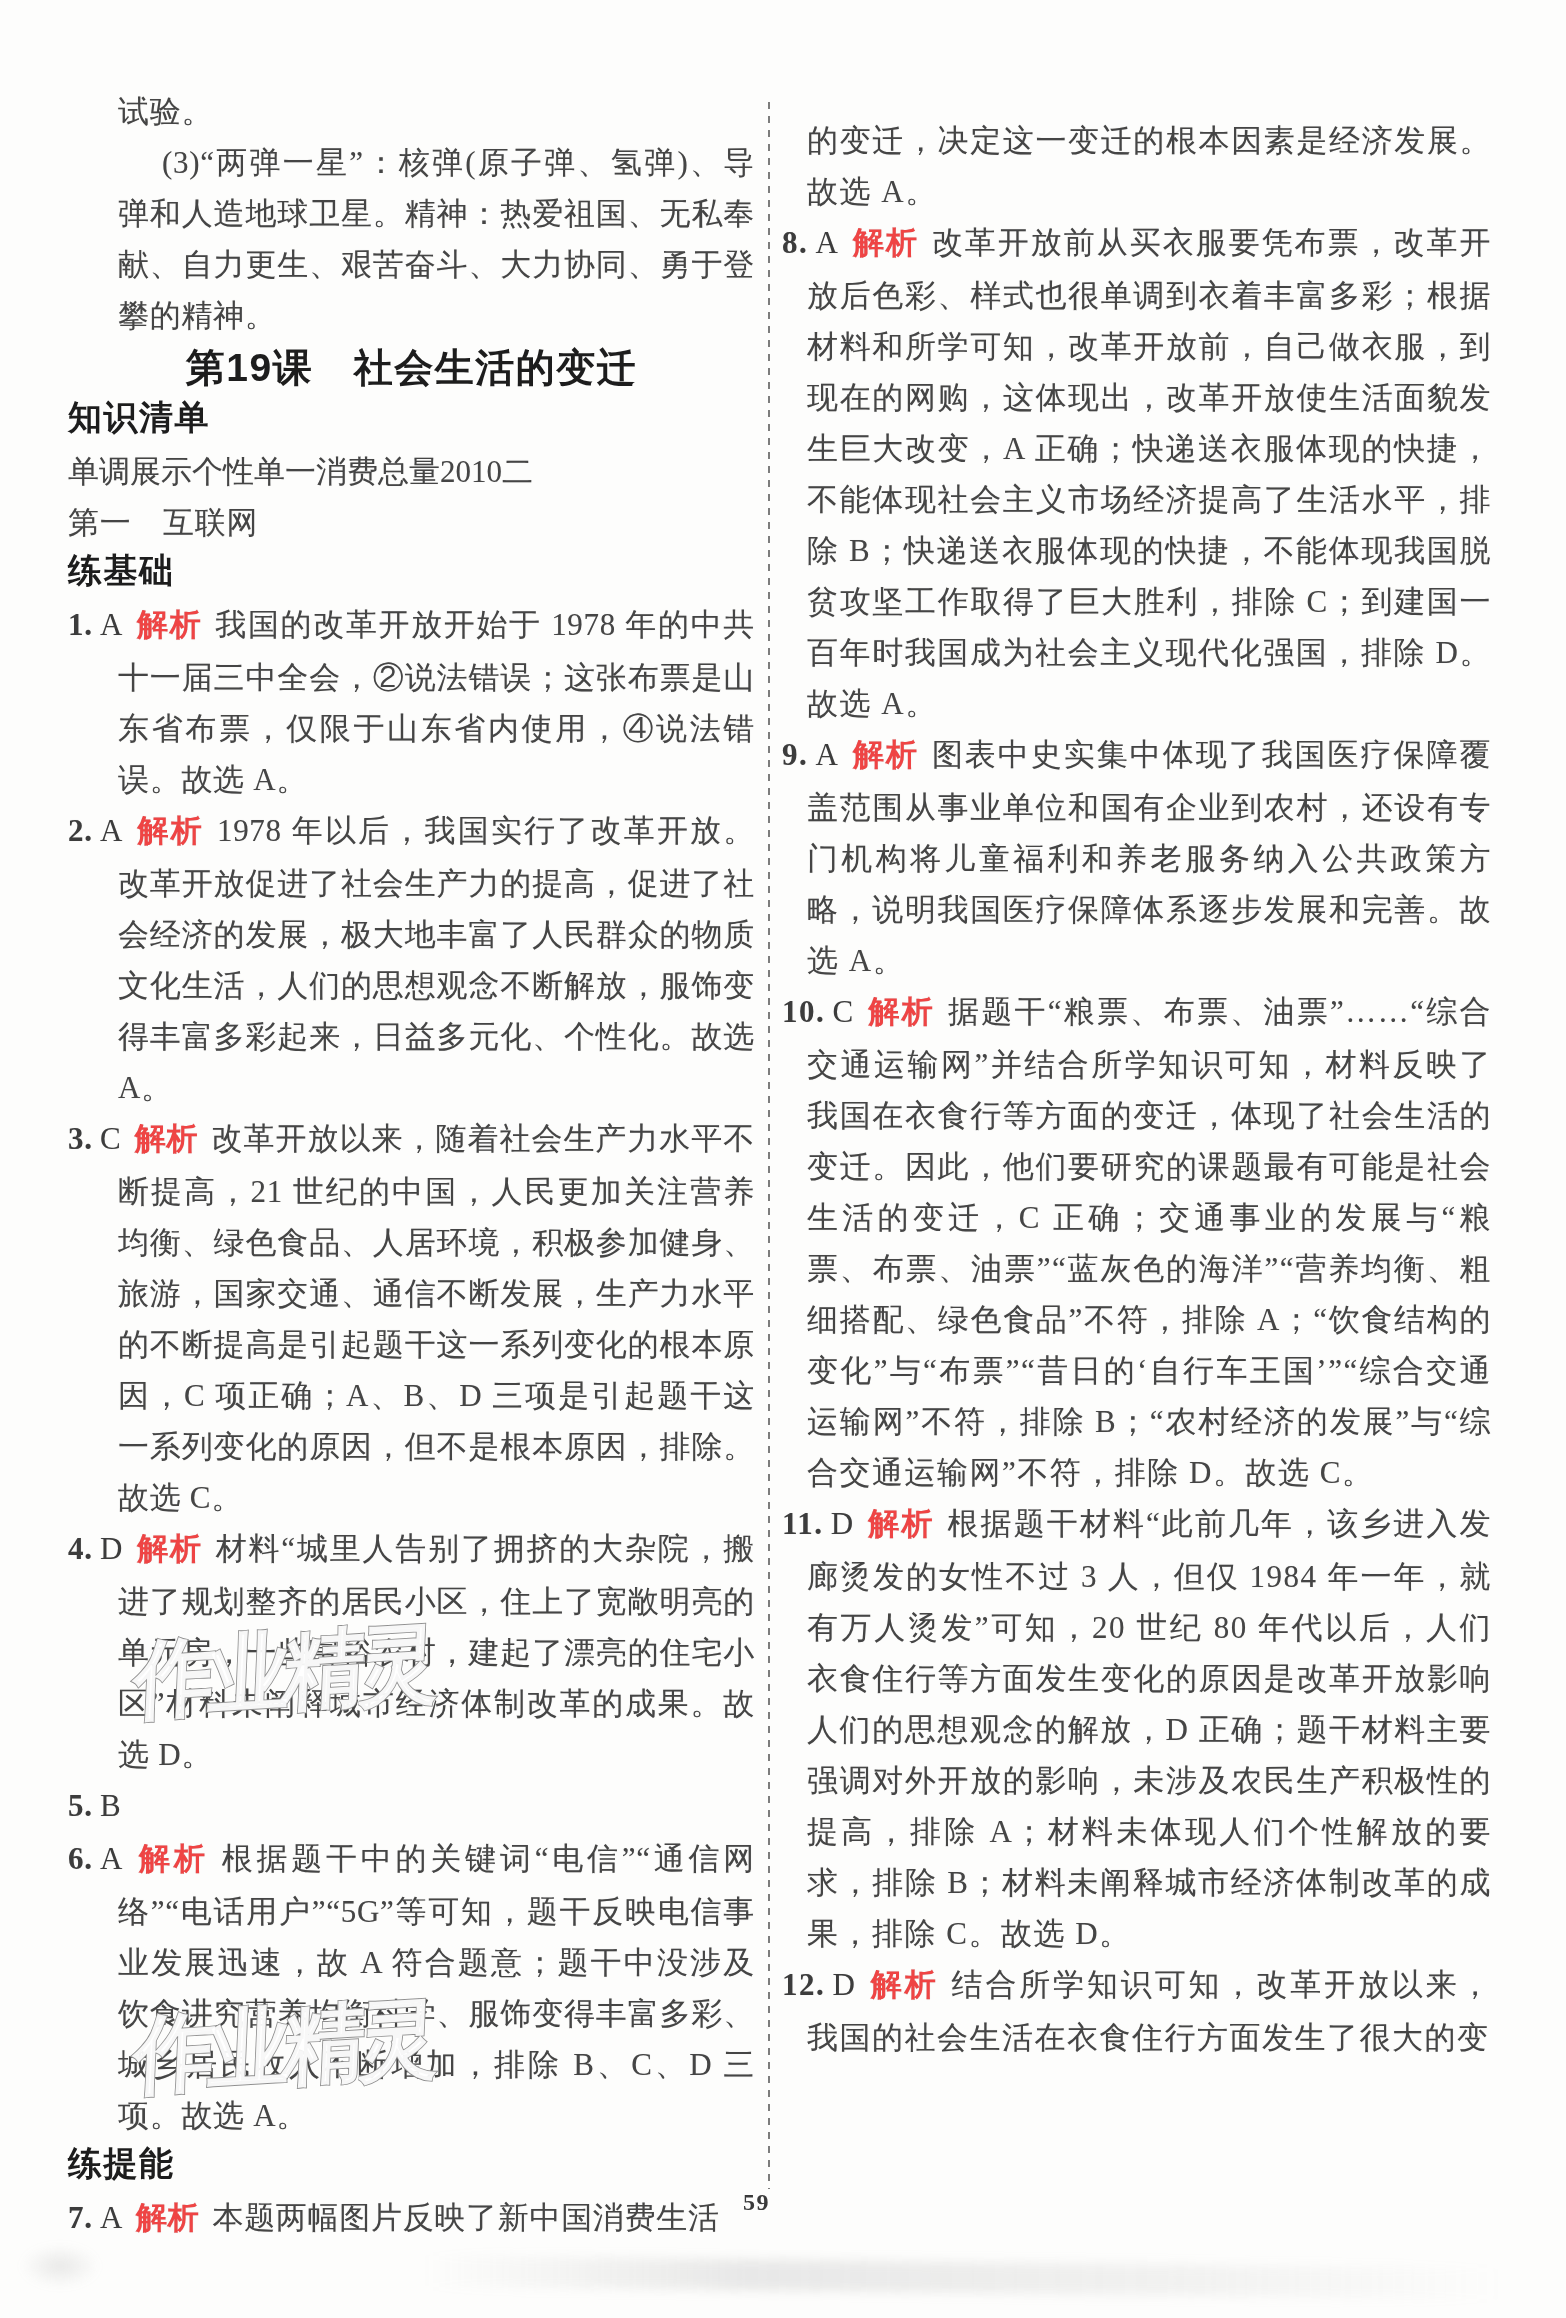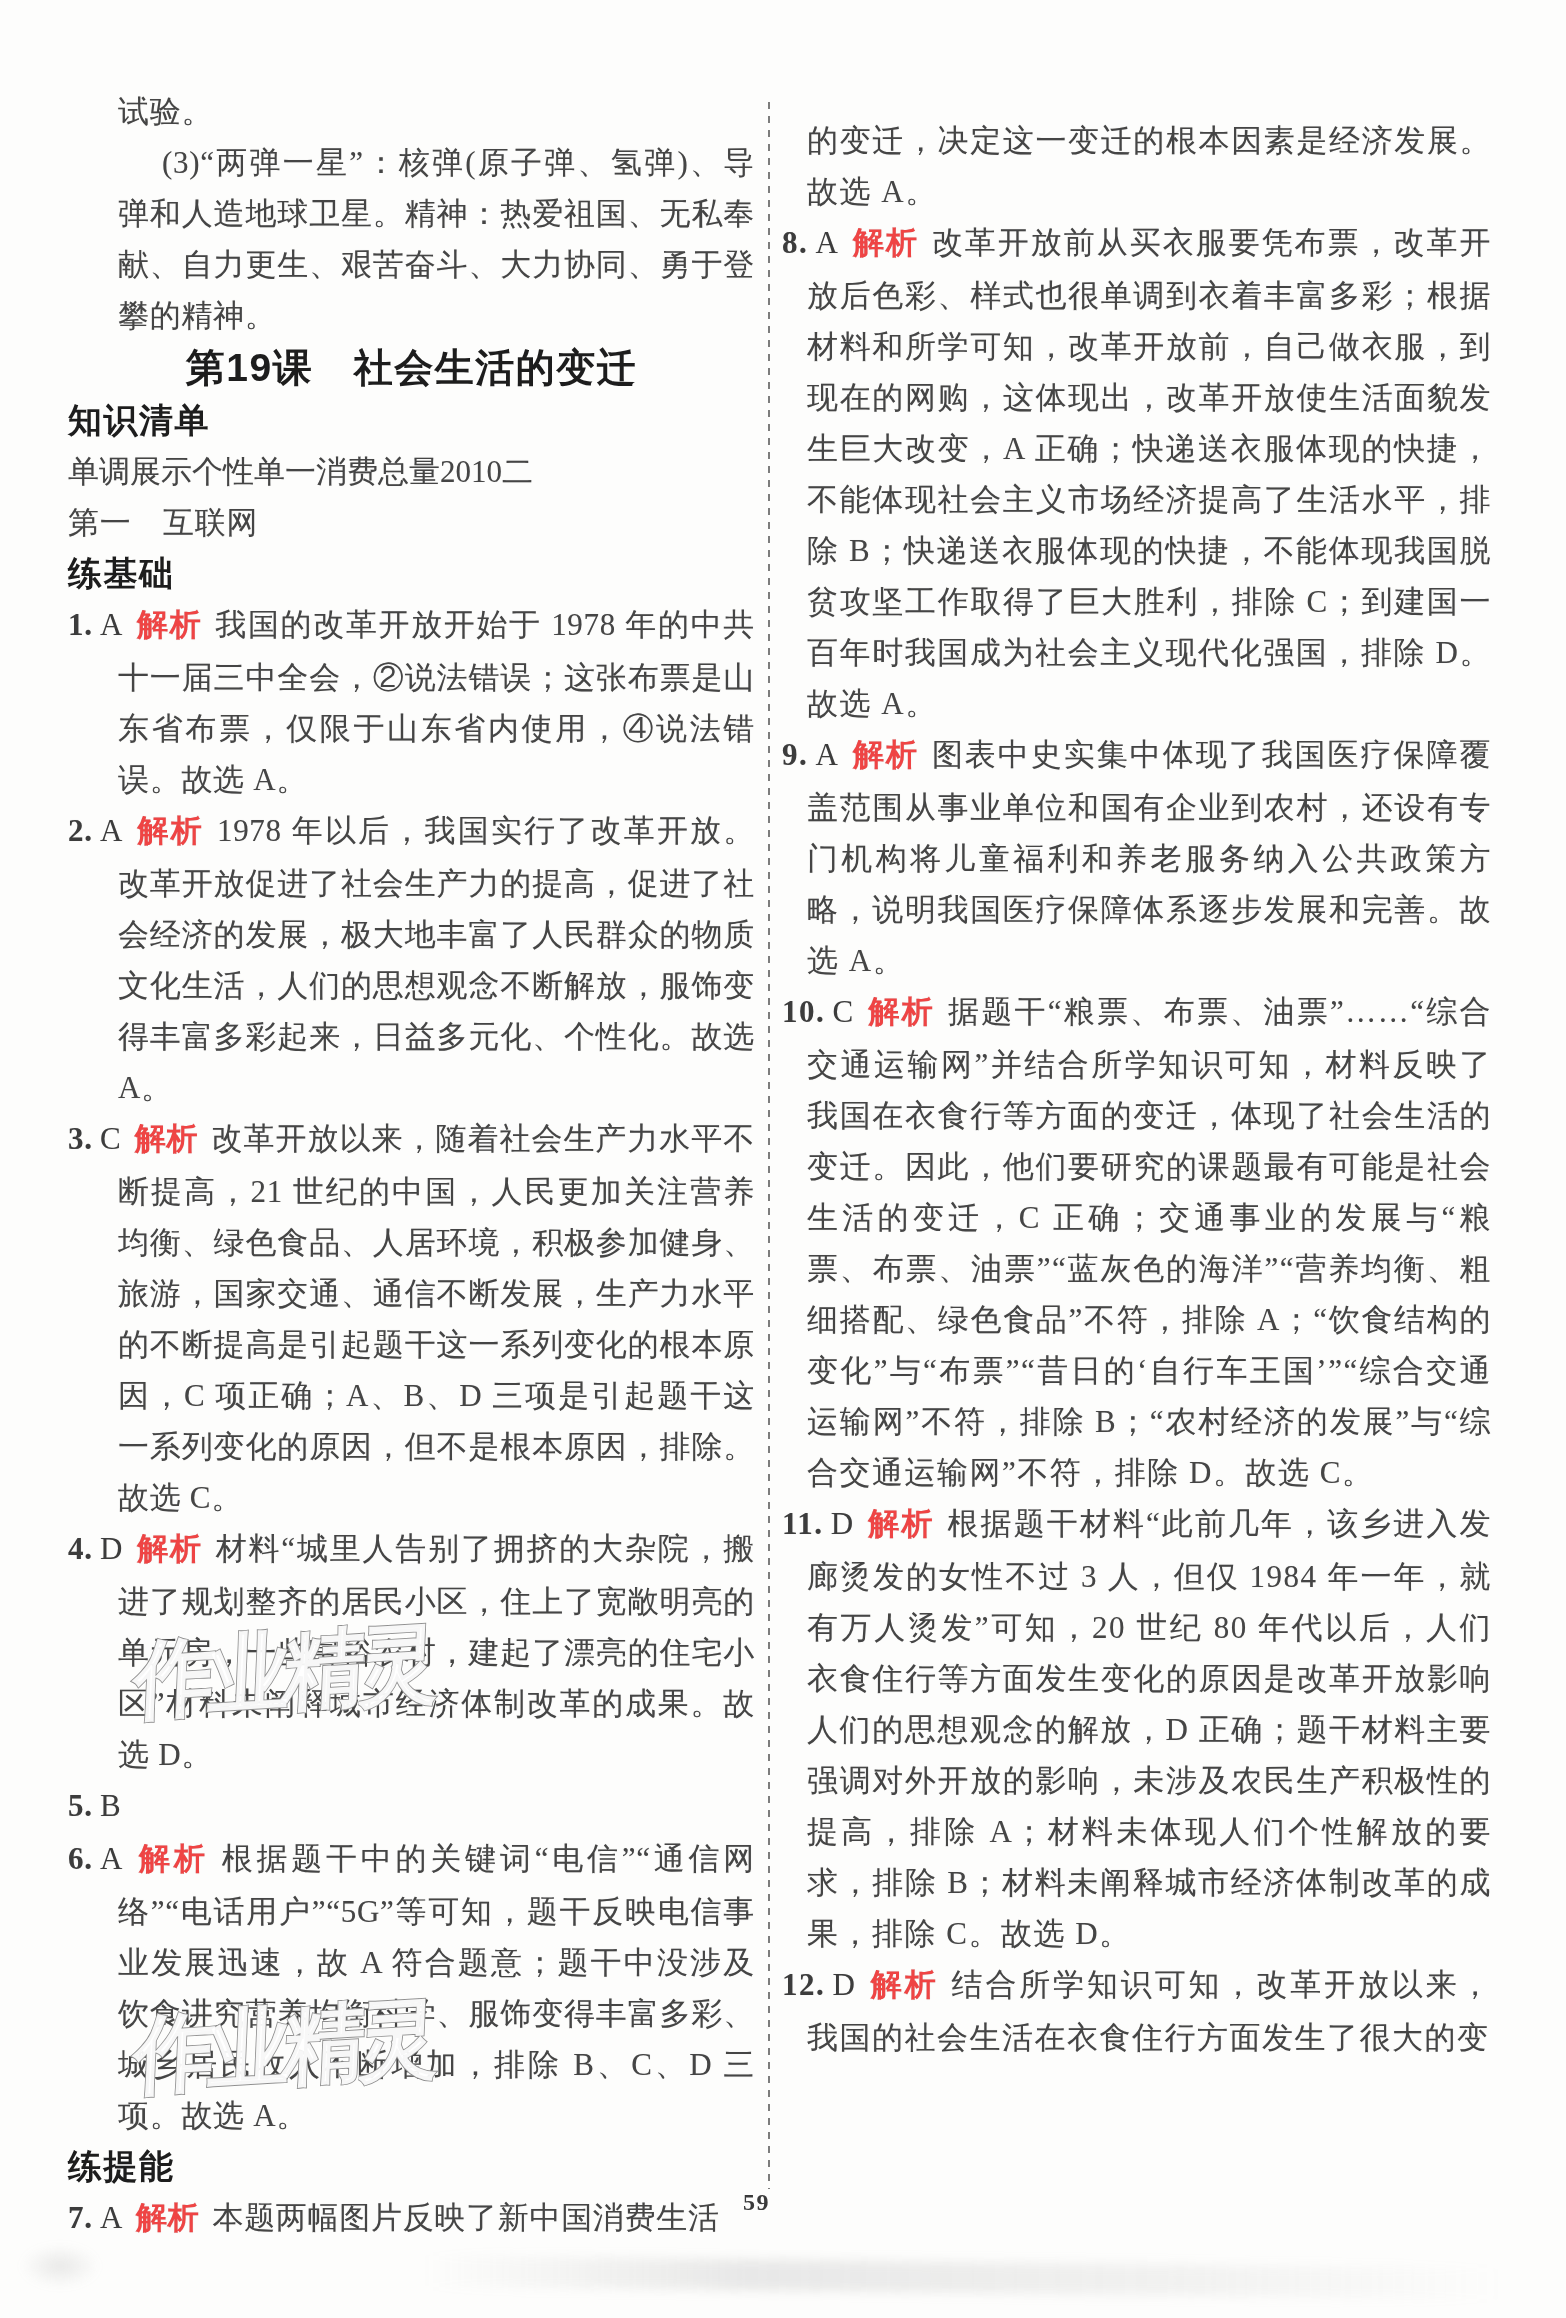--- a/index.html
+++ b/index.html
@@ -32,21 +32,21 @@
     font-family:Liberation Mono, monospace;
     font-weight:bold; color:#ef4444; margin-right:13px;
   }
   .label:empty{margin:0;}
   .lesson-title{
     font-family:"Liberation Sans","DejaVu Sans",sans-serif;
     font-weight:bold; font-size:39px; line-height:54px; color:#1d1d1d;
     text-align:center; letter-spacing:1.5px; margin:17.5px 0 8.8px;
   }
   .sect{
-    font-family:Liberation Sans, sans-serif;
+    font-family:Liberation Mono, monospace;
     font-weight:bold; font-size:34px; line-height:51px; color:#1d1d1d;
     letter-spacing:1.5px;
   }
   .blanks{
     display:flex; justify-content:flex-start;
     font-size:31px; line-height:51px; color:#454545;
     text-shadow:0 0 0.7px rgba(60,60,60,.25);
   }
   .divider{
     position:absolute; left:768px; top:102px; width:2.2px; height:2087px;

